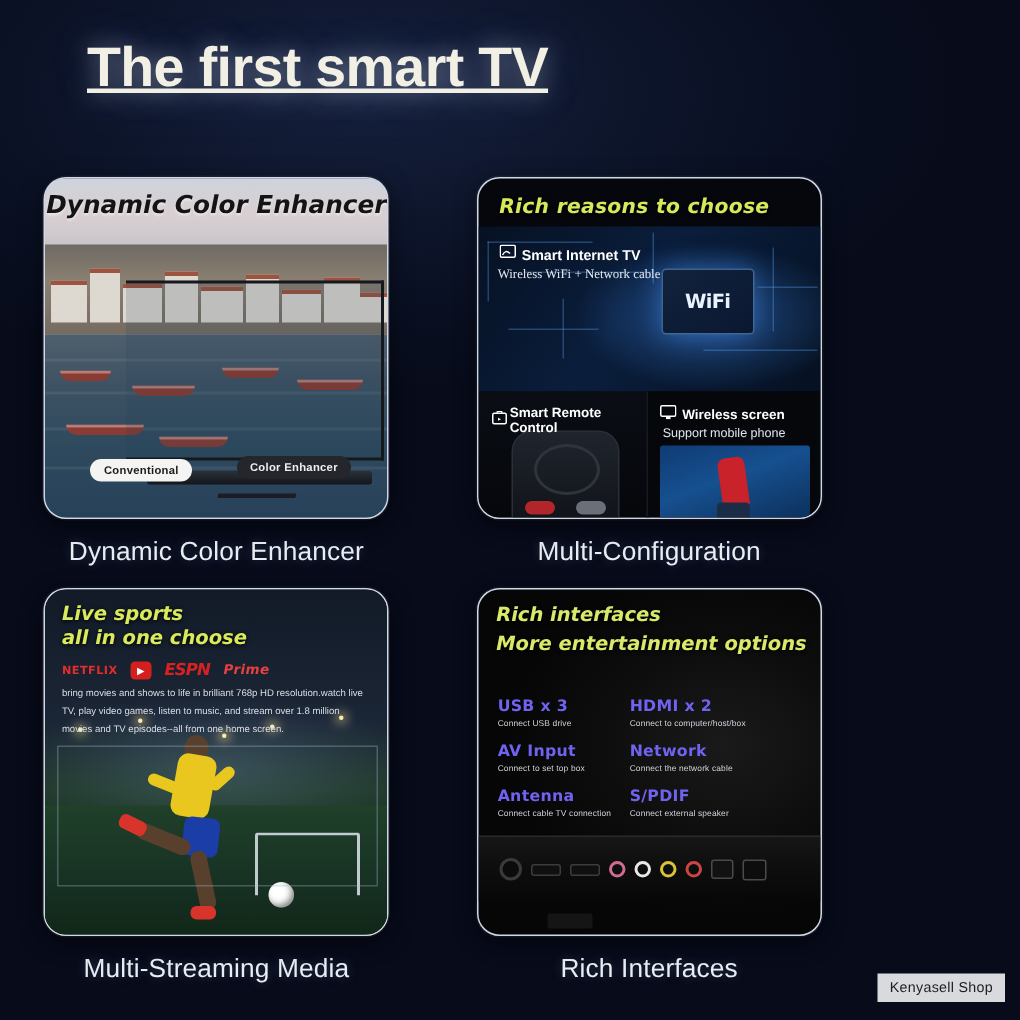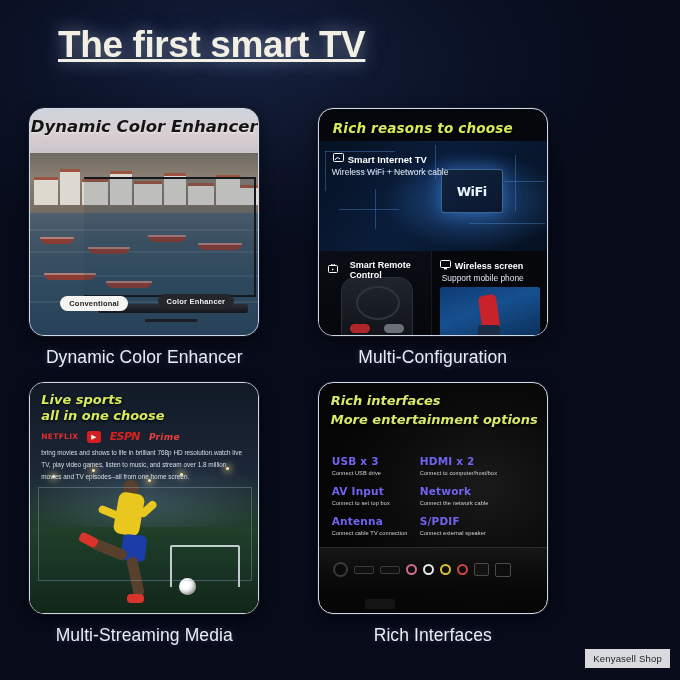--- a/index.html
+++ b/index.html
@@ -22,21 +22,21 @@
   .headline {
     position:absolute; left:58px; top:20px; width:430px;
     font-size:37px; font-weight:bold; line-height:1.33;
     color:#f2f0e4; letter-spacing:-0.4px;
     text-shadow:0 0 16px rgba(235,240,255,.42), 0 0 34px rgba(150,180,255,.22);
     text-decoration:underline;
   }
   .headline span { display:block; }
 
   
-  .grid { position:absolute; left:0; top:108px; width:577px; }
+  .grid { position:absolute; left:0; top:118px; width:577px; }
   .row { display:flex; }
   .cell { width:340px; display:flex; flex-direction:column; align-items:center; }
 
   .panel {
     width:230px; height:228px;
     border-radius:15px; overflow:hidden; position:relative;
     border:1.5px solid #cfd8e6;
     box-shadow:0 0 0 1px rgba(255,255,255,.06), 0 4px 14px rgba(0,0,0,.55);
     background:#0a0d16;
   }
@@ -124,28 +124,28 @@
   .p2 .chip b {
     color:#e9f3ff; font-size:13px; font-weight:bold; letter-spacing:-.5px;
     font-family:"DejaVu Sans", sans-serif;
   }
   .p2 .lbl1 {
     position:absolute; left:14px; top:44px; z-index:3;
     color:#fff; font-size:9.5px; font-weight:bold; display:flex; align-items:center; gap:4px;
   }
   .p2 .sub1 {
     position:absolute; left:13px; top:58px; z-index:3;
-    color:#e3eaf3; font-size:8.6px;
+    color:#e3eaf3; font-size:8.6px;font-family:Liberation Serif, serif;
   }
   .p2 .bl, .p2 .br {
     position:absolute; top:142px; bottom:0; overflow:hidden;
   }
   .p2 .bl { left:0; width:114px; background:linear-gradient(#0a0d14,#05070b); }
   .p2 .br { right:0; width:116px; background:#05070b; border-left:1px solid #161a22; }
-  .p2 .lbl2 { position:absolute; left:9px; top:9px; color:#fff; font-size:9px; font-weight:bold; display:flex; align-items:center; gap:12px; z-index:3;}
+  .p2 .lbl2 { position:absolute; left:9px; top:9px; color:#fff; font-size:9px; font-weight:bold; display:flex; align-items:center; gap:2px; z-index:3;}
   .p2 .lbl3 { position:absolute; left:8px; top:9px; color:#fff; font-size:9px; font-weight:bold; display:flex; align-items:center; gap:4px; z-index:3;}
   .p2 .sub3 { position:absolute; left:10px; top:22px; color:#dde5ef; font-size:8.4px; z-index:3;}
   .p2 .remote {
     position:absolute; left:22px; top:26px; width:72px; height:70px;
     background:linear-gradient(#20242c,#0e1117); border-radius:14px 14px 0 0;
     border:1px solid #2a2f38;
   }
   .p2 .rdisc {
     position:absolute; left:14px; top:8px; width:44px; height:34px;
     border:2px solid #2e343e; border-radius:50%;

